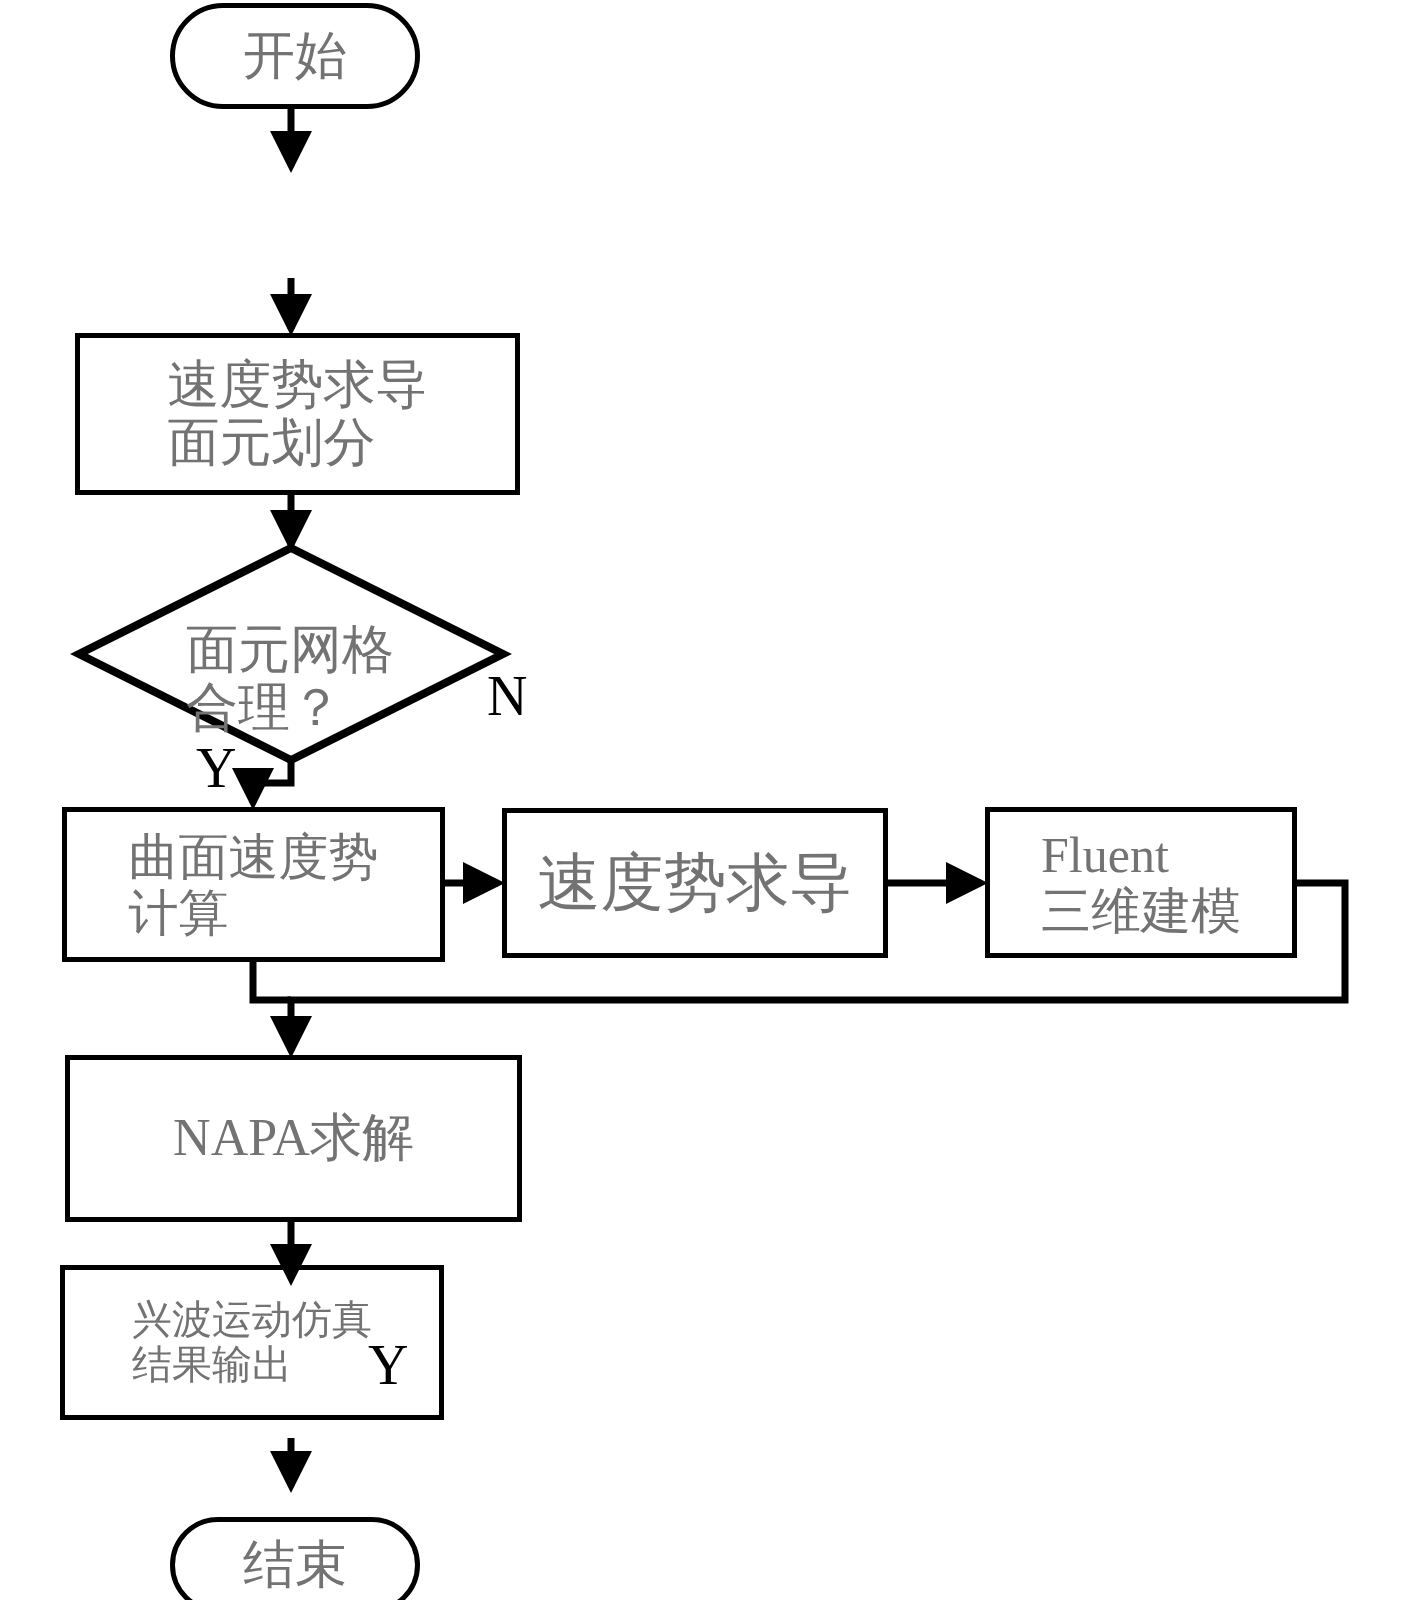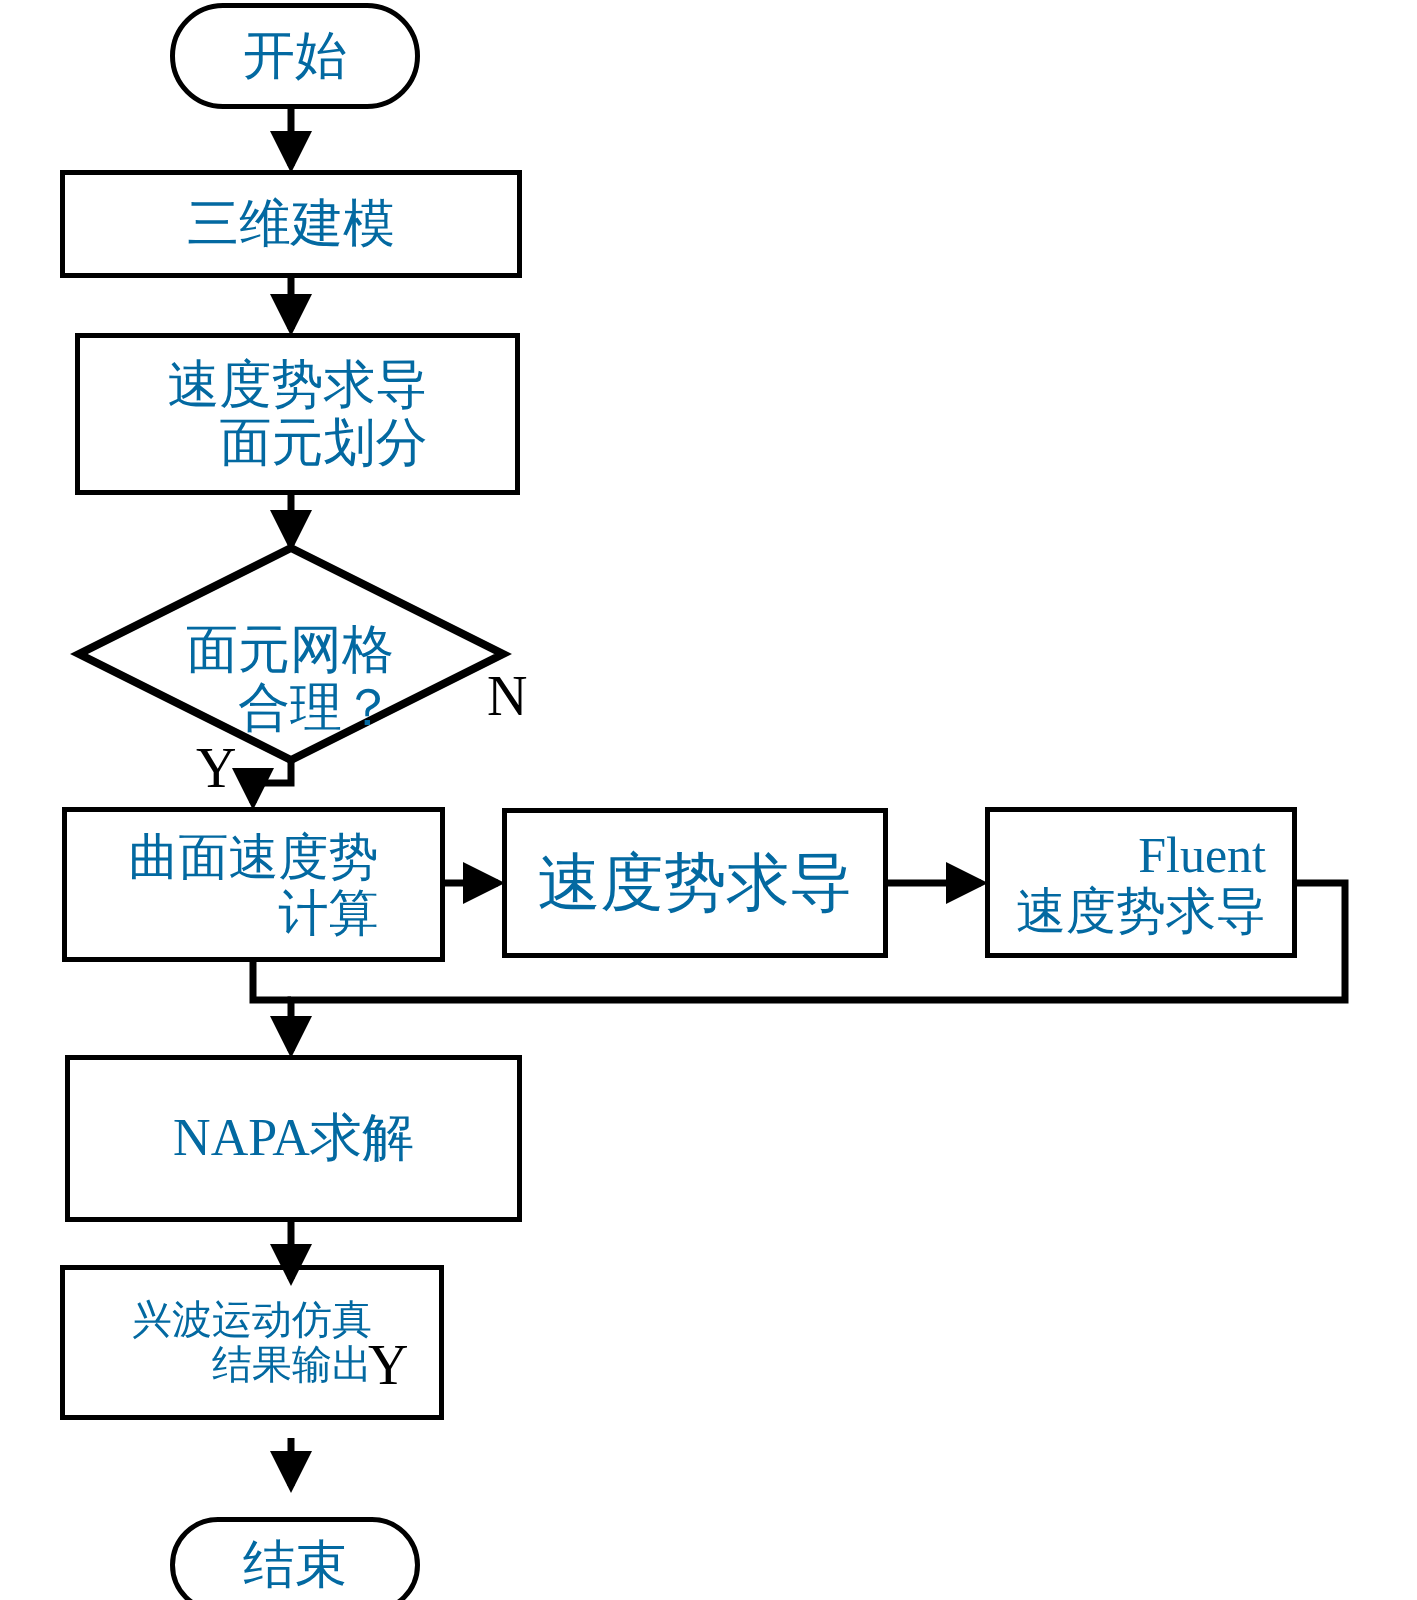--- a/index.html
+++ b/index.html
@@ -1,20 +1,20 @@
 <!DOCTYPE html>
 <html><head>
 <meta charset="utf-8">
 <style>
   html,body{margin:0;padding:0;background:#ffffff;}
   body{font-family:"Liberation Serif","DejaVu Serif",serif;}
   #canvas{position:relative;width:1417px;height:1600px;background:#fff;overflow:hidden;}
   svg.layer{position:absolute;left:0;top:0;width:1417px;height:1600px;}
 
-  .node{position:absolute;box-sizing:border-box;display:flex;align-items:center;justify-content:center;text-align:right;color:#0369a1;}
+  .node{position:absolute;box-sizing:border-box;display:flex;align-items:center;justify-content:center;text-align:left;color:#737373;}
   .node .txt{line-height:1.12;white-space:pre-line;}
 
   .proc{border:5px solid #000;background:transparent;}
   .term{border:5px solid #000;background:transparent;border-radius:60px;}
   .diamond-label{background:transparent;}
 
   .edge-label{position:absolute;color:#000;font-size:50px;line-height:1;}
 
   .t-start  {left:170px; top:3px;    width:250px; height:106px; font-size:52px;}
   .t-end    {left:170px; top:1490px; width:250px; height:96px; font-size:52px;margin-top:27px;}
@@ -69,41 +69,38 @@
   </svg>
 
   <div class="node term t-start">
     <span class="txt">开始</span>
   </div>
 
   <div class="node term t-end">
     <span class="txt">结束</span>
   </div>
 
-  <div class="node proc b-model">
-    <span class="txt">三维建模</span>
-  </div>
 
   <div class="node proc b-panel">
     <span class="txt">速度势求导
 面元划分</span>
   </div>
 
   <div class="node proc b-pot">
     <span class="txt">曲面速度势
 计算</span>
   </div>
 
   <div class="node proc b-deriv">
     <span class="txt">速度势求导</span>
   </div>
 
   <div class="node proc b-fluent">
     <span class="txt">Fluent
-速度势求导</span>
+三维建模</span>
   </div>
 
   <div class="node proc b-napa">
     <span class="txt">NAPA求解</span>
   </div>
 
   <div class="node proc b-out">
     <span class="txt">兴波运动仿真
 结果输出</span>
   </div>

